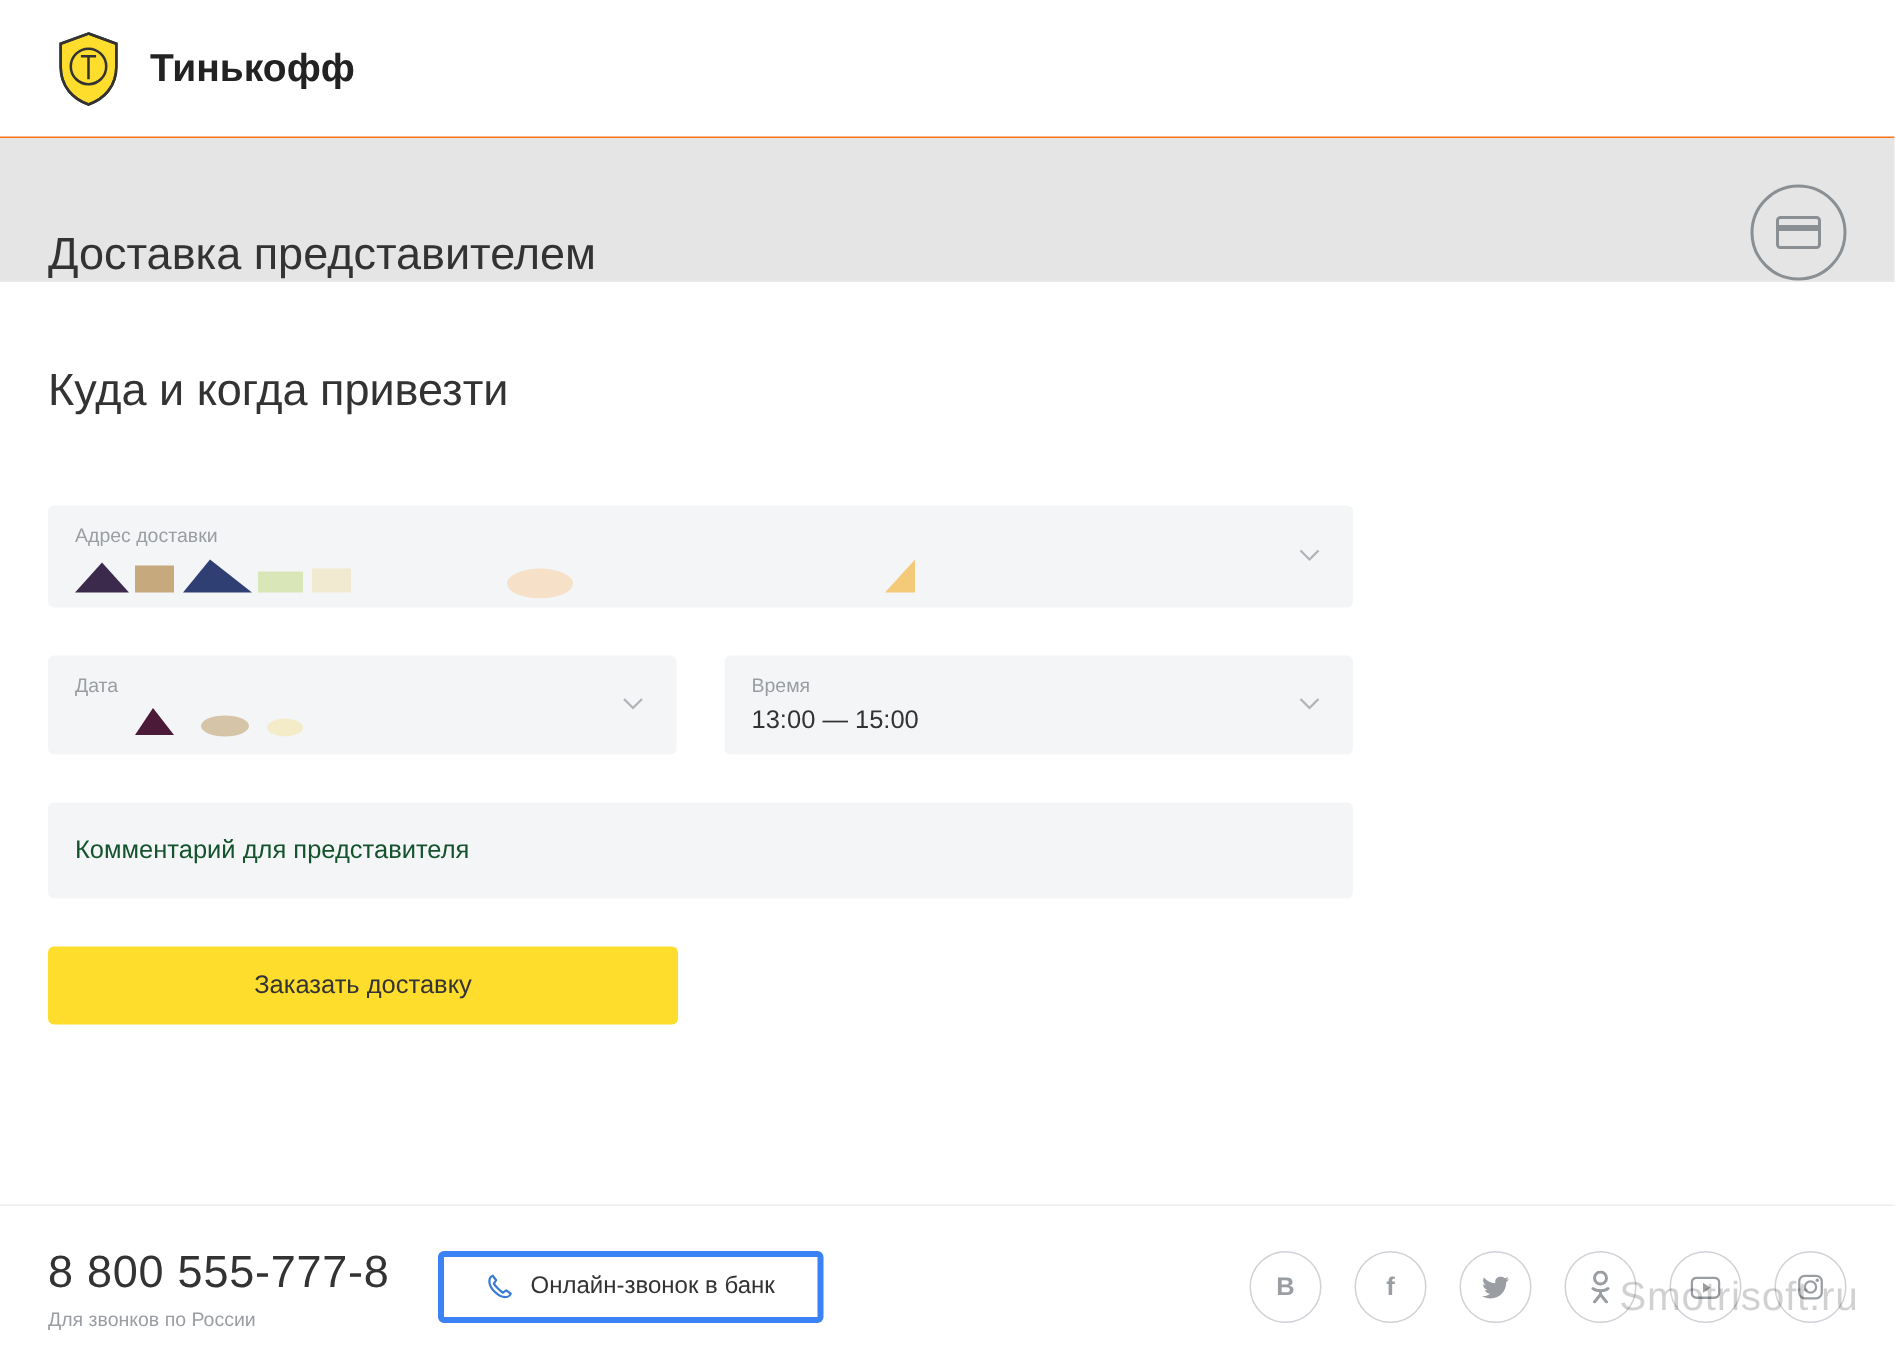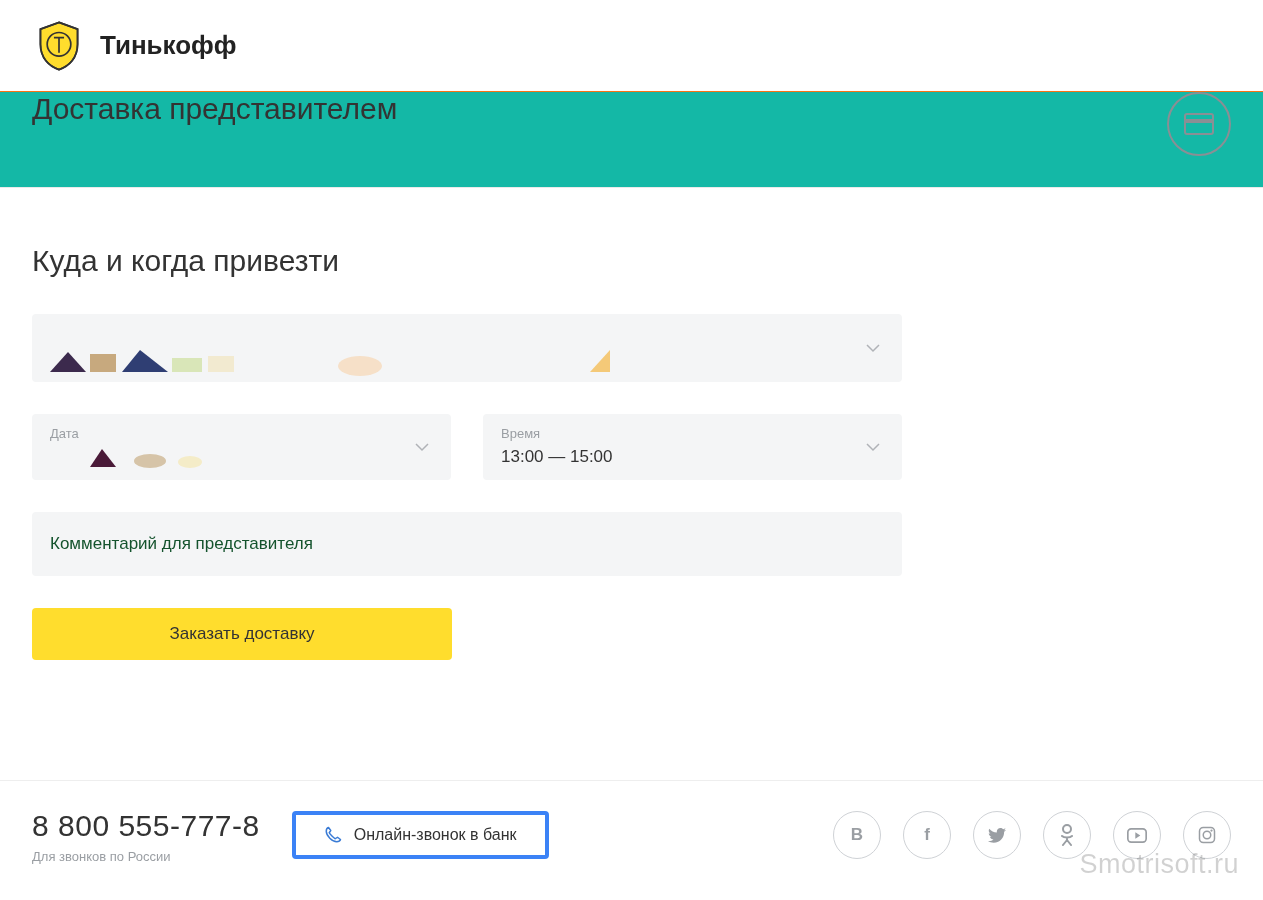--- a/index.html
+++ b/index.html
@@ -13,37 +13,37 @@
     height: 92px;
     display: flex;
     align-items: center;
     padding: 0 32px;
     border-bottom: 1px solid #f97316;
   }
   .logo-group { display: flex; align-items: center; gap: 14px; }
   .logo-icon { width: 54px; height: 54px; }
   .logo-text { font-size: 26px; font-weight: 600; color: #222; }
   .title-strip {
-    background: #14b8a6;
+    background: #e5e5e5;
     padding: 0 32px;
     height: 96px;
     display: flex;
-    align-items: flex-start;
+    align-items: flex-end;
     justify-content: space-between;
     border-bottom: 1px solid #eaeaea;
   }
   .page-title { font-size: 30px; font-weight: 300; color: #333; }
   .card-circle {
     width: 64px; height: 64px; border-radius: 50%;
     border: 2px solid #8a8f94;
     display: flex; align-items: center; justify-content: center;
     color: #8a8f94;
   }
   .main { padding: 56px 32px 40px 32px; }
-  .section-title { font-size: 30px; font-weight: 300; color: #333; margin-bottom: 36px; }
+  .section-title { font-size: 30px; font-weight: 300; color: #333; margin-bottom: 59px; }
   .form-area { width: 870px; }
   .field {
     background: #f4f5f6;
     border-radius: 4px;
     padding: 12px 18px 14px 18px;
     position: relative;
   }
   .field-label {
     font-size: 13px; color: #9a9ea3; margin-bottom: 6px; display: block;
   }
@@ -128,20 +128,21 @@
       </svg>
     </div>
   </div>
 
   <div class="main">
     <h2 class="section-title">Куда и когда привезти</h2>
 
     <div class="form-area">
 
       <div class="field address-field">
+        <span class="field-label">Адрес доставки</span>
         <div class="address-art">
           <svg width="560" height="28" viewBox="0 0 560 28">
             <polygon points="0,24 18,4 36,24" fill="#3c2a4d"></polygon>
             <rect x="40" y="6" width="26" height="18" fill="#c7a97e"></rect>
             <polygon points="72,24 90,2 118,24" fill="#2f3e73"></polygon>
             <rect x="122" y="10" width="30" height="14" fill="#d9e6b8"></rect>
             <rect x="158" y="8" width="26" height="16" fill="#f2ead0"></rect>
             <ellipse cx="310" cy="18" rx="22" ry="10" fill="#f6e0c8"></ellipse>
             <polygon points="540,24 560,2 580,24" fill="#f4c978"></polygon>
           </svg>

